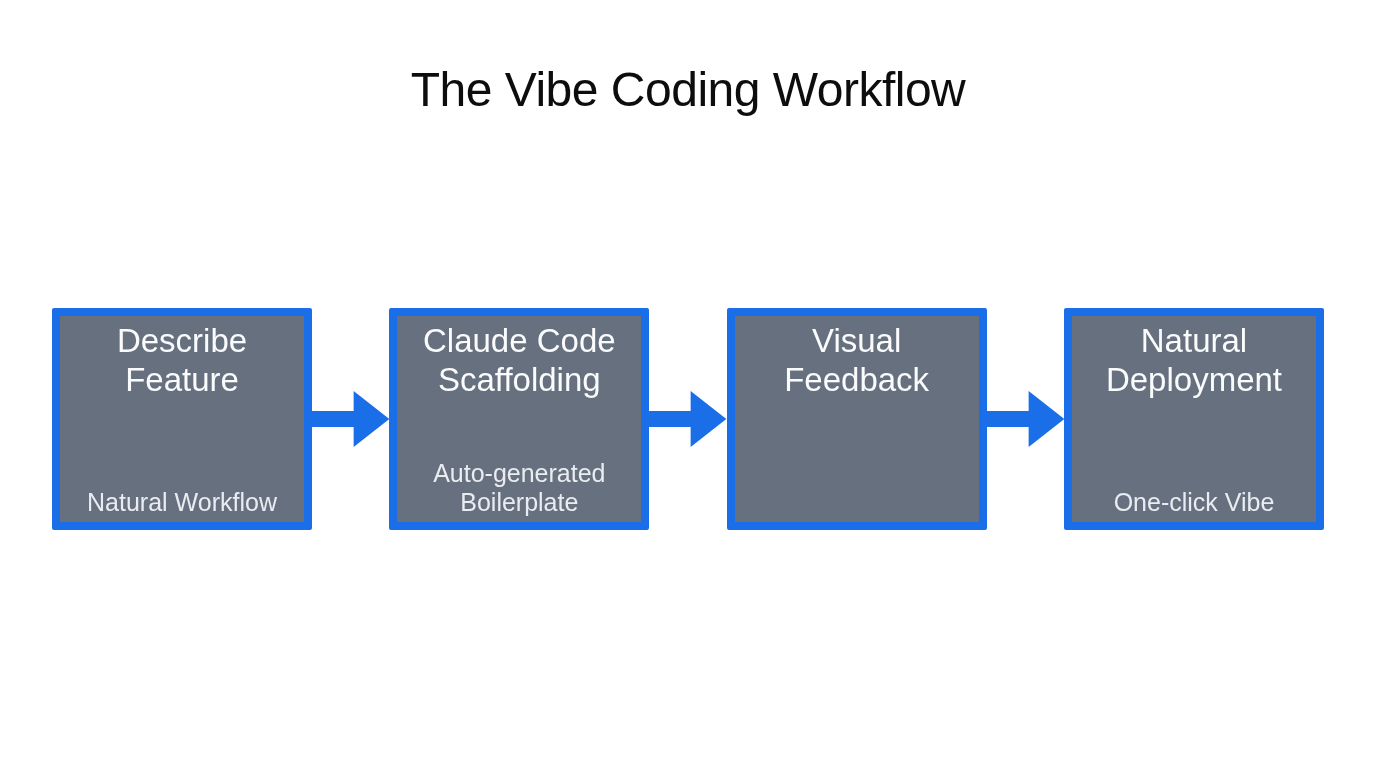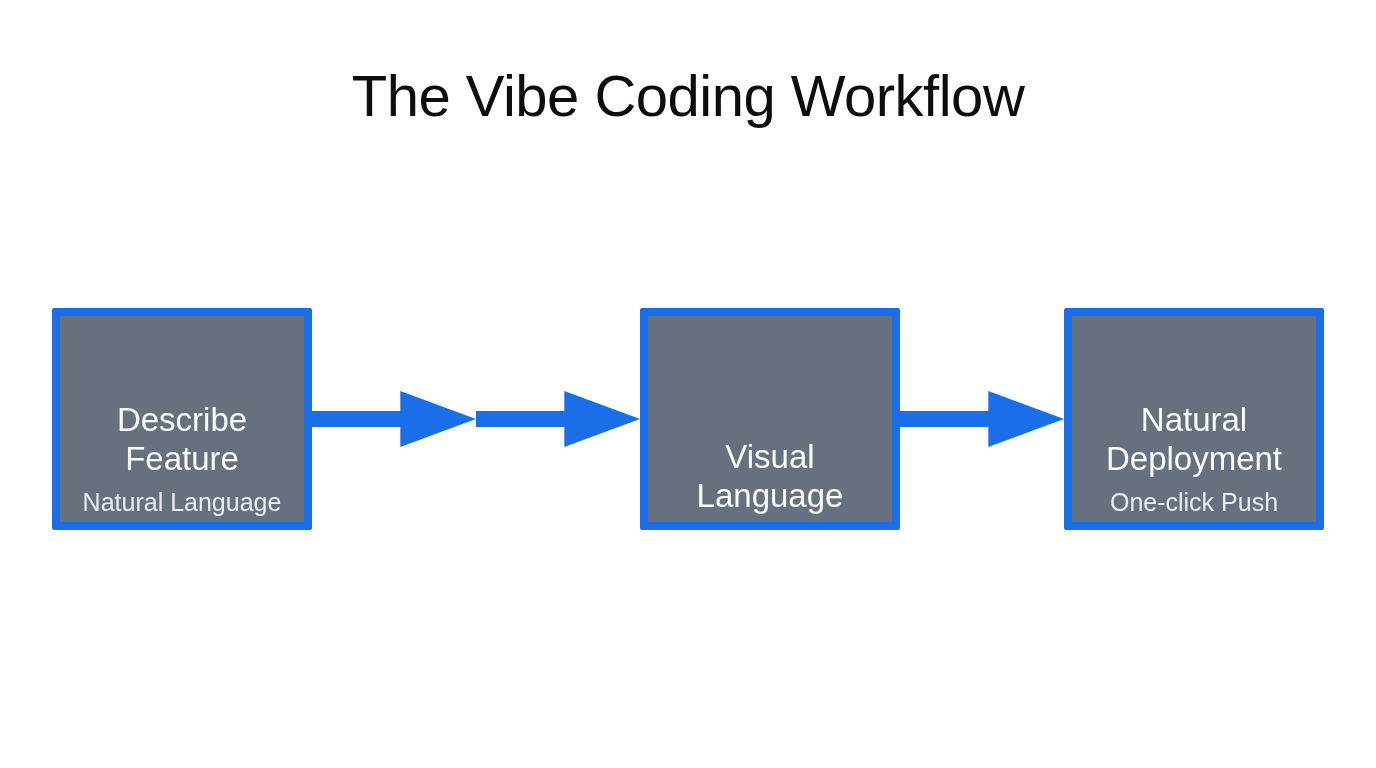--- a/index.html
+++ b/index.html
@@ -15,21 +15,21 @@
     background: #ffffff;
     overflow: hidden;
   }
   .page-title {
     position: absolute;
     top: 64px;
     left: 0;
     width: 100%;
     margin: 0;
     text-align: center;
-    font-size: 58px;
+    font-size: 48px;
     font-weight: 400;
     letter-spacing: -0.5px;
     color: #0d0d0d;
     line-height: 1.1;
   }
   .flow-row {
     position: absolute;
     top: 308px;
     left: 52px;
     width: 1272px;
@@ -39,21 +39,21 @@
   }
   .step-box {
     box-sizing: border-box;
     flex: 0 0 260px;
     height: 222px;
     background: #67707e;
     border: 8px solid #1a6fe8;
     border-radius: 2px;
     display: flex;
     flex-direction: column;
-    justify-content: flex-end;
+    justify-content: space-between;
     align-items: center;
     gap: 9px;
     padding: 6px 10px;
   }
   .step-heading {
     color: #fafbfc;
     font-size: 33px;
     font-weight: 500;
     line-height: 1.18;
     text-align: center;
@@ -87,47 +87,53 @@
 
 <div class="page">
 
   <h1 class="page-title">The Vibe Coding Workflow</h1>
 
   <div class="flow-row">
 
     <div class="step-box">
       <div class="step-heading">Describe
 Feature</div>
-      <div class="step-subtitle">Natural Language</div>
+      <div class="step-subtitle">Natural Workflow</div>
     </div>
 
     <div class="flow-arrow">
       <svg viewBox="0 0 78 60" preserveAspectRatio="none">
         <polygon points="0,22 42,22 42,2 78,30 42,58 42,38 0,38"></polygon>
       </svg>
     </div>
 
+    <div class="step-box">
+      <div class="step-heading">Claude Code
+Scaffolding</div>
+      <div class="step-subtitle">Auto-generated
+Boilerplate</div>
+    </div>
 
     <div class="flow-arrow">
       <svg viewBox="0 0 78 60" preserveAspectRatio="none">
         <polygon points="0,22 42,22 42,2 78,30 42,58 42,38 0,38"></polygon>
       </svg>
     </div>
 
     <div class="step-box">
       <div class="step-heading">Visual
-Language</div>
+Feedback</div>
     </div>
 
     <div class="flow-arrow">
       <svg viewBox="0 0 78 60" preserveAspectRatio="none">
         <polygon points="0,22 42,22 42,2 78,30 42,58 42,38 0,38"></polygon>
       </svg>
     </div>
 
     <div class="step-box">
       <div class="step-heading">Natural
 Deployment</div>
-      <div class="step-subtitle">One-click Push</div>
+      <div class="step-subtitle">One-click Vibe</div>
     </div>
 
   </div>
 </div>
 
 </body></html>

